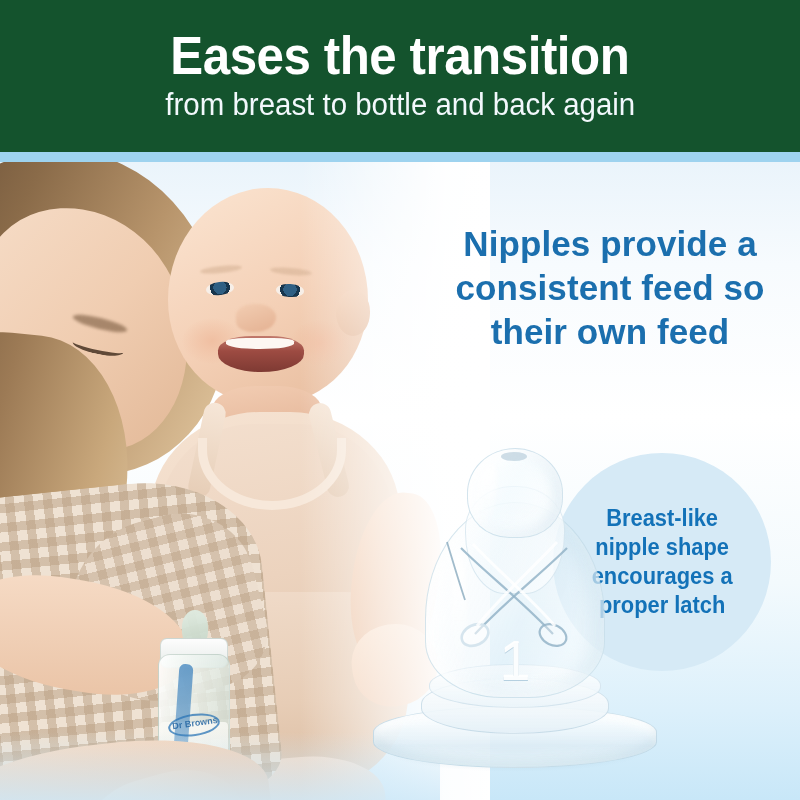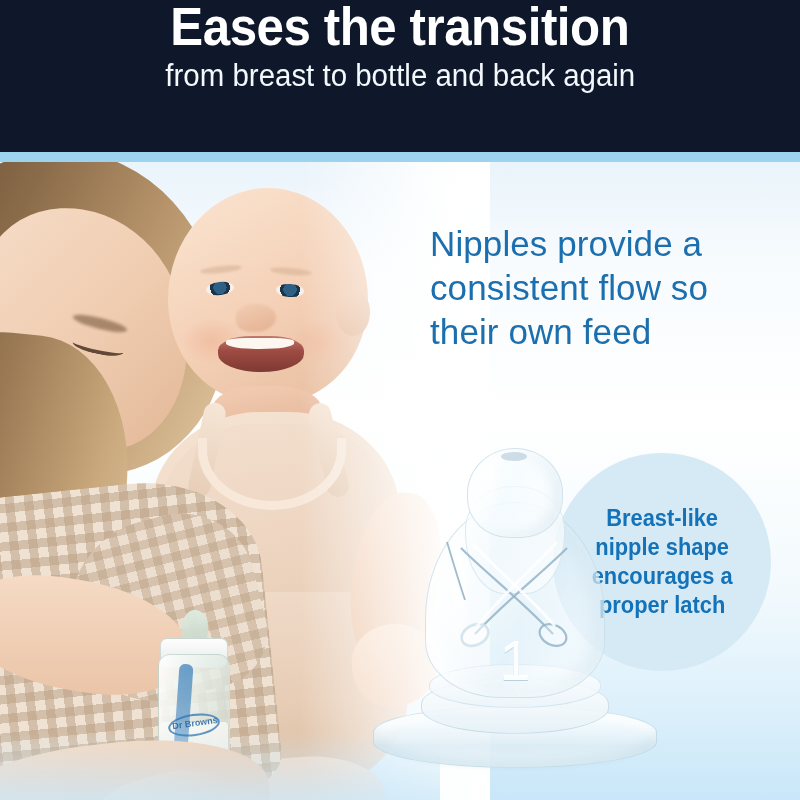--- a/index.html
+++ b/index.html
@@ -7,23 +7,23 @@
   body {
     font-family:"Liberation Sans", sans-serif;
     background:#ffffff;
     overflow:hidden;
   }
   #page { position:relative; width:800px; height:800px; overflow:hidden; }
 
   
   #banner {
     position:absolute; left:0; top:0; width:800px; height:152px;
-    background:#0f172a;
+    background:#14532d;
     display:flex; flex-direction:column;
-    align-items:center; justify-content:flex-start;
+    align-items:center; justify-content:center;
   }
   #banner-title {
     color:#ffffff;
     font-size:53px;
     font-weight:700;
     letter-spacing:-0.5px;
     line-height:1.02;
     transform:scaleX(0.93);
     white-space:nowrap;
   }
@@ -291,23 +291,24 @@
     background:linear-gradient(to right, rgba(255,255,255,0) 0%, rgba(255,255,255,.55) 42%, rgba(255,255,255,.95) 76%, #ffffff 100%);
   }
   .photo-fade-bottom {
     left:0; bottom:-2px; width:440px; height:70px;
     background:linear-gradient(to bottom, rgba(226,242,251,0), rgba(205,232,248,.85));
   }
 
   
   #headline {
     position:absolute; left:430px; top:60px; width:360px;
+    text-align:center;
     color:#1b6fae;
     font-size:35px;
-    font-weight:400;
+    font-weight:700;
     line-height:1.26;
     letter-spacing:.1px;
   }
   #headline .ln { display:block; white-space:nowrap; }
 
   
   #badge {
     position:absolute; left:553px; top:291px; width:218px; height:218px;
     background:#d6eaf6;
     border-radius:50%;
@@ -461,21 +462,21 @@
 
       <div class="ph m-arm"></div>
       <div class="ph m-hand"></div>
 
       <div class="ph photo-fade"></div>
       <div class="ph photo-fade-bottom"></div>
     </div>
 
     <div id="headline">
       <span class="ln">Nipples provide a</span>
-      <span class="ln">consistent flow so</span>
+      <span class="ln">consistent feed so</span>
       <span class="ln">their own feed</span>
     </div>
 
     <div id="badge">
       <div id="badge-text">
         <span class="ln">Breast-like</span>
         <span class="ln">nipple shape</span>
         <span class="ln">encourages a</span>
         <span class="ln">proper latch</span>
       </div>

